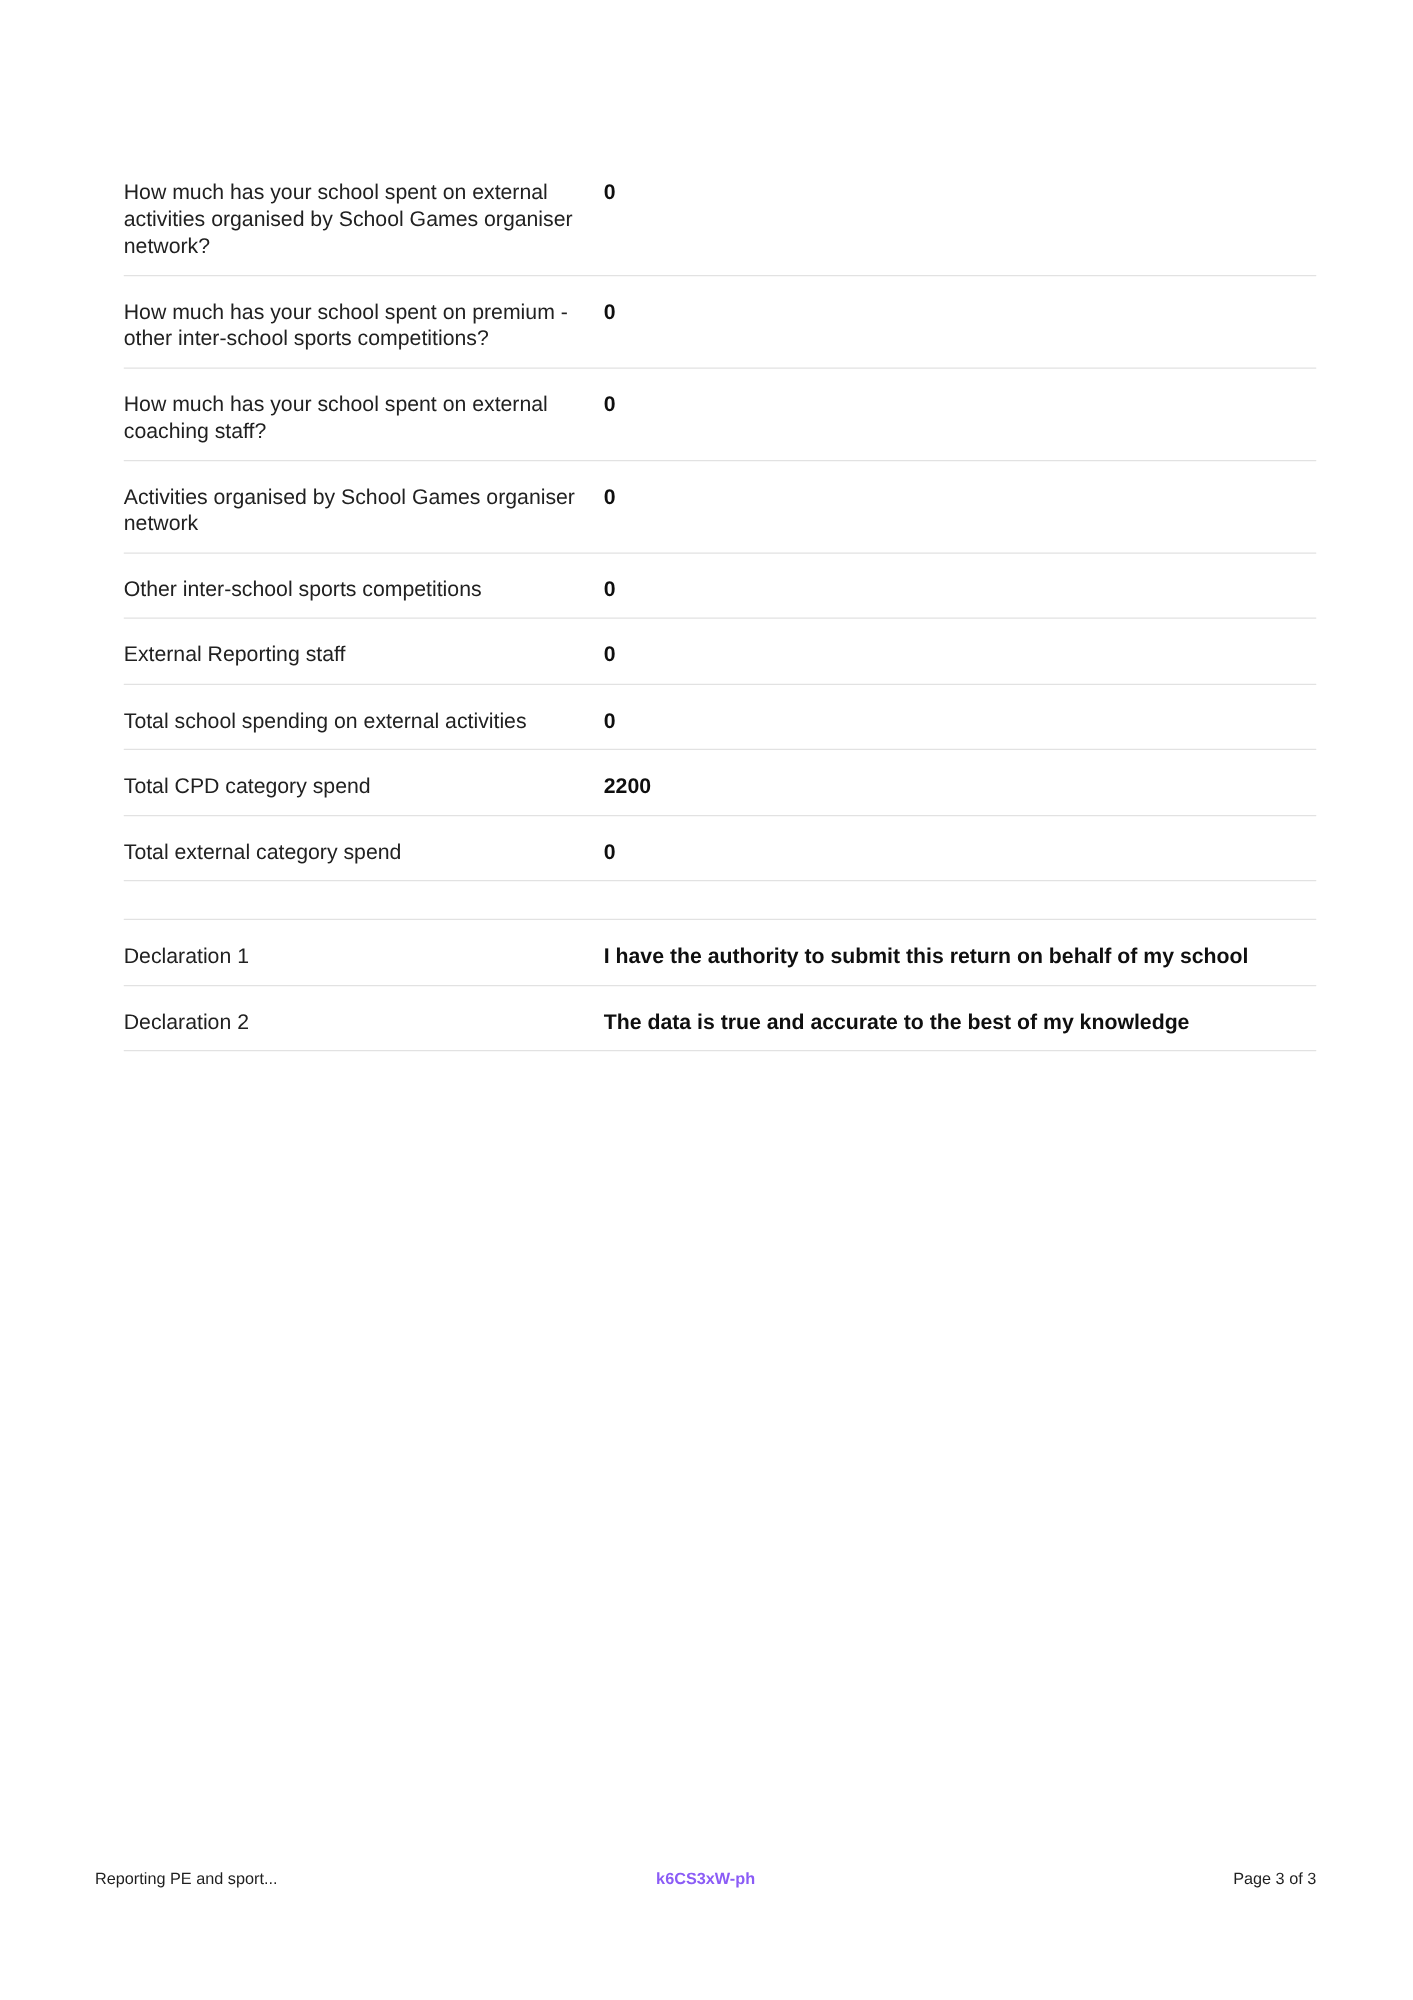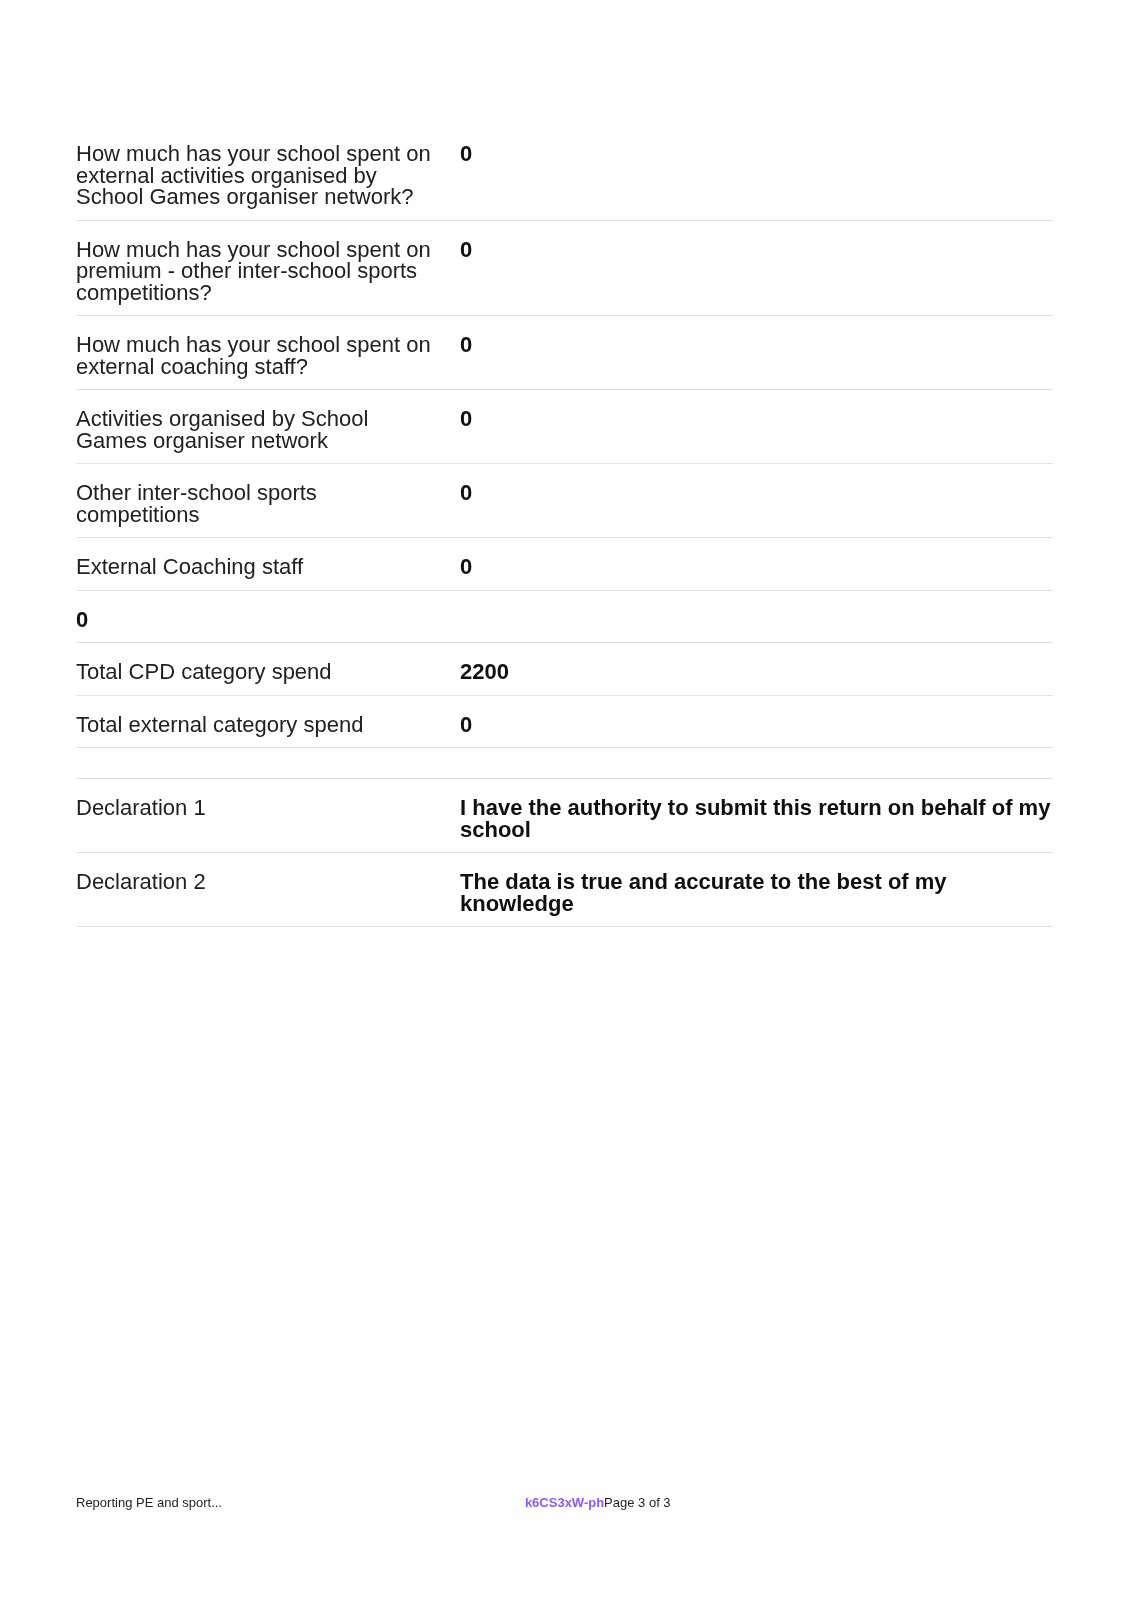--- a/index.html
+++ b/index.html
@@ -21,22 +21,23 @@
     position: absolute;
     left: 76px;
     top: 125px;
     width: 977px;
   }
   .row {
     display: flex;
     align-items: flex-start;
     padding: 18px 0 12px 0;
     border-bottom: 1px solid #e2e2e2;
-    font-size: 22px;
+    font-size: 17px;
     line-height: 21.5px;
+    margin-left: 23px;
   }
   .row-label {
     width: 368px;
     margin-right: 16px;
     flex: none;
     color: #212121;
   }
   .row-value {
     flex: 1;
     font-weight: bold;
@@ -49,21 +50,21 @@
     width: 977px;
     display: grid;
     grid-template-columns: 1fr auto 1fr;
     align-items: baseline;
     font-size: 13px;
     line-height: 21px;
     color: #1f1f1f;
   }
   .footer-left  { text-align: left; }
   .footer-center{ text-align: center; font-weight: bold; color: #8b5cf6; }
-  .footer-right { text-align: left; }
+  .footer-right { text-align: right; }
 </style>
 </head>
 <body>
 
 <div class="page">
 
   <div class="report-table">
 
     <div class="row">
       <div class="row-label">How much has your school spent on external activities organised by School Games organiser network?</div>
@@ -84,25 +85,26 @@
       <div class="row-label">Activities organised by School Games organiser network</div>
       <div class="row-value">0</div>
     </div>
 
     <div class="row">
       <div class="row-label">Other inter-school sports competitions</div>
       <div class="row-value">0</div>
     </div>
 
     <div class="row">
-      <div class="row-label">External Coaching staff</div>
+      <div class="row-label">External Reporting staff</div>
       <div class="row-value">0</div>
     </div>
 
     <div class="row">
+      <div class="row-label">Total school spending on external activities</div>
       <div class="row-value">0</div>
     </div>
 
     <div class="row">
       <div class="row-label">Total CPD category spend</div>
       <div class="row-value">2200</div>
     </div>
 
 
     <div class="row">

